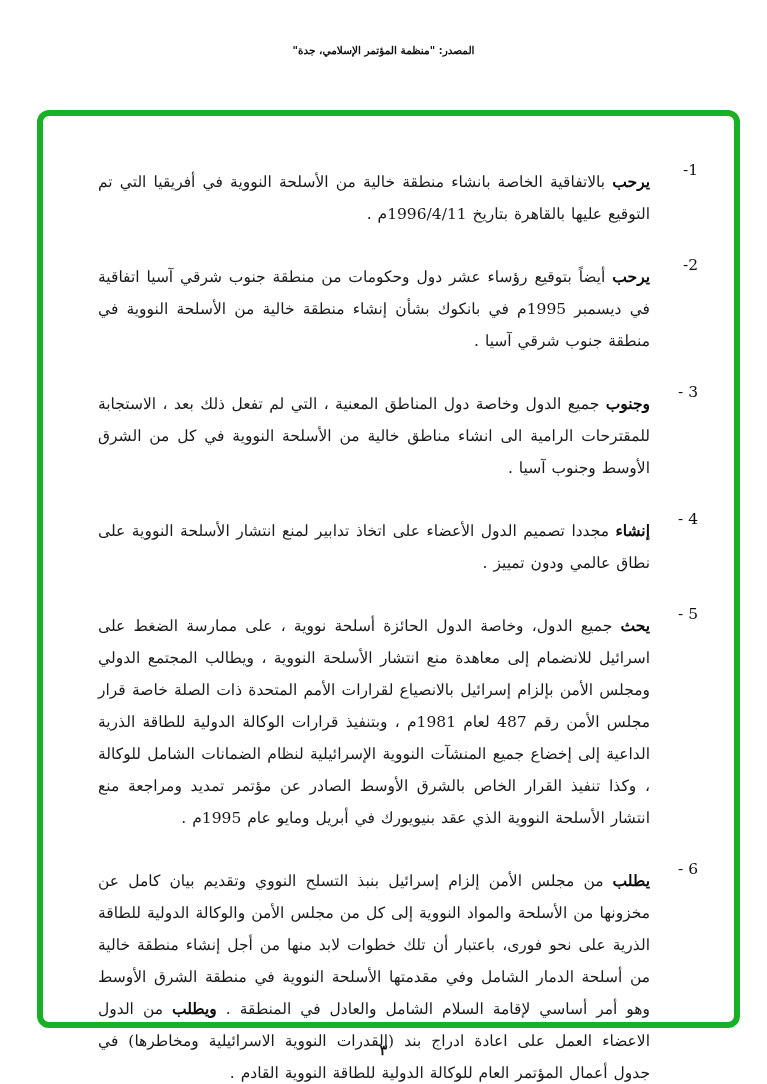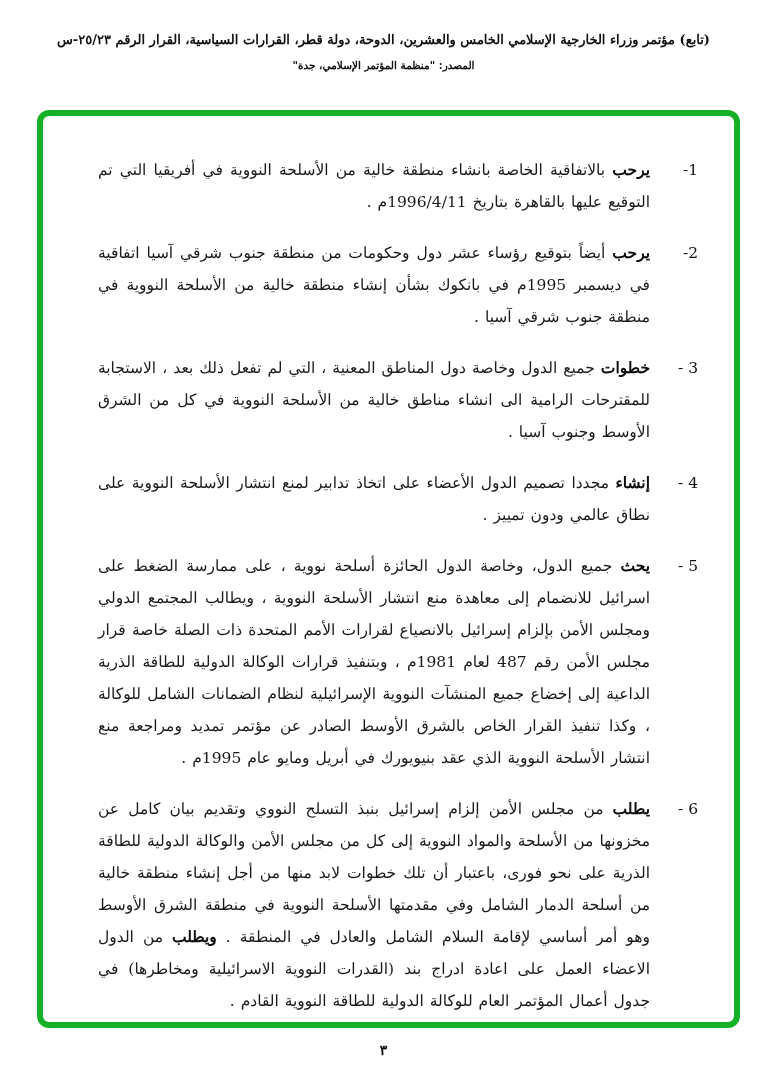--- a/index.html
+++ b/index.html
@@ -60,20 +60,21 @@
     white-space: nowrap;
     text-align: right;
     color: #121212;
   }
   .clause-text {
     flex: 1 1 auto;
     text-align: justify;
     text-align-last: right;
     word-spacing: 1px;
     color: #1a1a1a;
+    margin-top: 12px;
   }
   .lead-bold {
     font-weight: bold;
     color: #0d0d0d;
   }
   .page-number {
     position: absolute;
     left: 0;
     right: 0;
     bottom: 26px;
@@ -82,40 +83,39 @@
     font-size: 14px;
     color: #111111;
   }
 </style>
 </head>
 <body>
 
 <div class="page">
 
   <div class="doc-header">
-    <div class="line1">(تابع) مؤتمر وزراء الخارجية الإسلامي الخامس والعشرين، الدوحة، دولة قطر، القرارات السياسية، القرار الرقم ٢٥/٢٣-س</div>
     <div class="line2">المصدر:  "منظمة المؤتمر الإسلامي، جدة"</div>
   </div>
 
   <div class="green-box">
     <div class="clauses">
 
       <div class="clause">
         <div class="clause-number">1-</div>
         <div class="clause-text"><span class="lead-bold">يرحب</span><span> بالاتفاقية الخاصة بانشاء منطقة خالية من الأسلحة النووية في أفريقيا التي تم التوقيع عليها بالقاهرة بتاريخ 1996/4/11م .</span></div>
       </div>
 
       <div class="clause">
         <div class="clause-number">2-</div>
         <div class="clause-text"><span class="lead-bold">يرحب</span><span> أيضاً بتوقيع رؤساء عشر دول وحكومات من منطقة جنوب شرقي آسيا اتفاقية في ديسمبر 1995م في بانكوك بشأن إنشاء منطقة خالية من الأسلحة النووية في منطقة جنوب شرقي آسيا .</span></div>
       </div>
 
       <div class="clause">
         <div class="clause-number">3 -</div>
-        <div class="clause-text"><span class="lead-bold">خطوات</span><span> جميع الدول وخاصة دول المناطق المعنية ، التي لم تفعل ذلك بعد ، الاستجابة للمقترحات الرامية الى انشاء مناطق خالية من الأسلحة النووية في كل من الشرق الأوسط وجنوب آسيا .</span></div>
+        <div class="clause-text"><span class="lead-bold">وجنوب</span><span> جميع الدول وخاصة دول المناطق المعنية ، التي لم تفعل ذلك بعد ، الاستجابة للمقترحات الرامية الى انشاء مناطق خالية من الأسلحة النووية في كل من الشرق الأوسط وجنوب آسيا .</span></div>
       </div>
 
       <div class="clause">
         <div class="clause-number">4 -</div>
         <div class="clause-text"><span class="lead-bold">إنشاء</span><span> مجددا تصميم الدول الأعضاء على اتخاذ تدابير لمنع انتشار الأسلحة النووية على نطاق عالمي ودون تمييز .</span></div>
       </div>
 
       <div class="clause">
         <div class="clause-number">5 -</div>
         <div class="clause-text"><span class="lead-bold">يحث</span><span> جميع الدول، وخاصة الدول الحائزة أسلحة نووية ، على ممارسة الضغط على اسرائيل للانضمام إلى معاهدة منع انتشار الأسلحة النووية ، ويطالب المجتمع الدولي ومجلس الأمن بإلزام إسرائيل بالانصياع لقرارات الأمم المتحدة ذات الصلة خاصة قرار مجلس الأمن رقم 487 لعام 1981م ، وبتنفيذ قرارات الوكالة الدولية للطاقة الذرية الداعية إلى إخضاع جميع المنشآت النووية الإسرائيلية لنظام الضمانات الشامل للوكالة ، وكذا تنفيذ القرار الخاص بالشرق الأوسط الصادر عن مؤتمر تمديد ومراجعة منع انتشار الأسلحة النووية الذي عقد بنيويورك في أبريل ومايو عام 1995م .</span></div>

